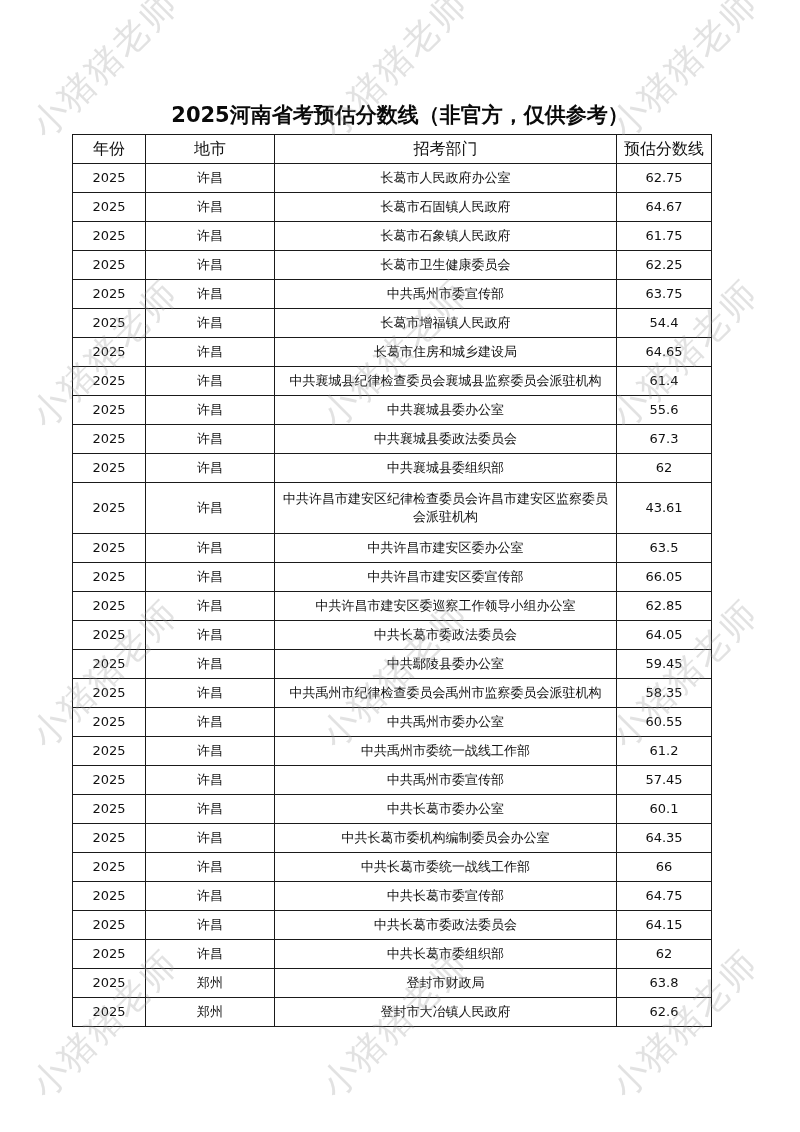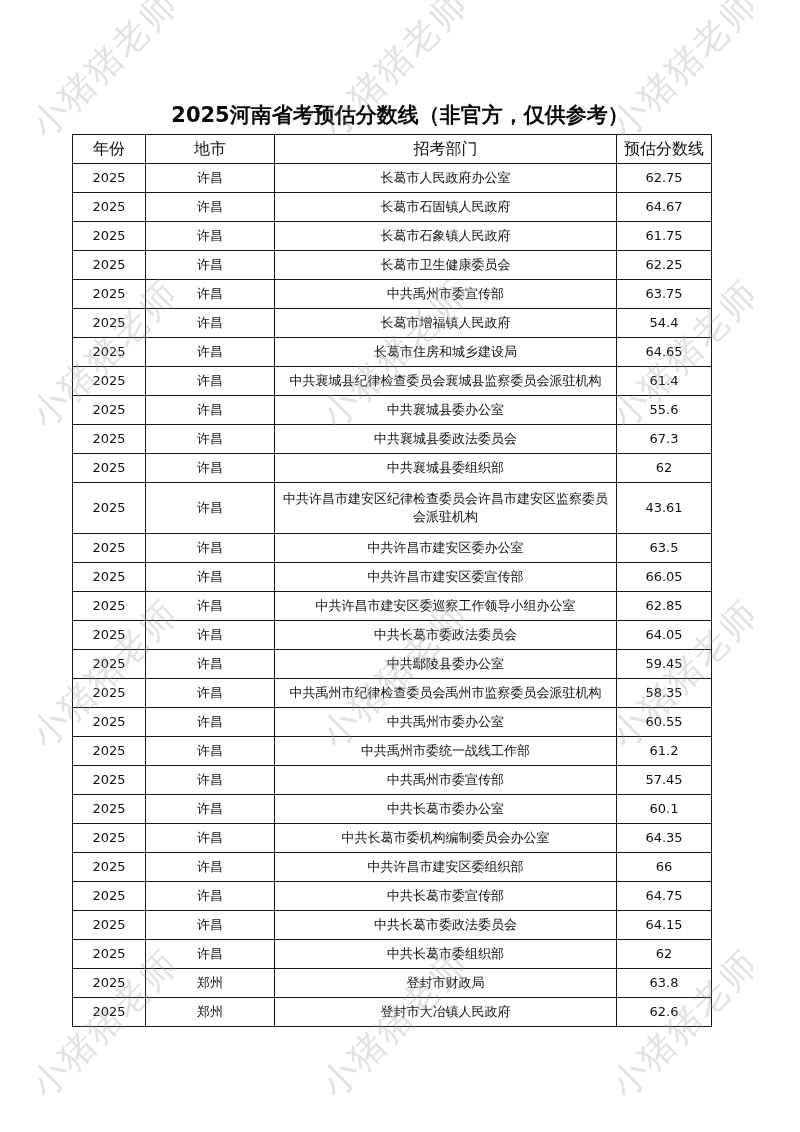--- a/index.html
+++ b/index.html
@@ -236,21 +236,21 @@
     </tr>
     <tr>
       <td>2025</td>
       <td>许昌</td>
       <td>中共长葛市委机构编制委员会办公室</td>
       <td>64.35</td>
     </tr>
     <tr>
       <td>2025</td>
       <td>许昌</td>
-      <td>中共许昌市建安区委组织部</td>
+      <td>中共长葛市委统一战线工作部</td>
       <td>66</td>
     </tr>
     <tr>
       <td>2025</td>
       <td>许昌</td>
       <td>中共长葛市委宣传部</td>
       <td>64.75</td>
     </tr>
     <tr>
       <td>2025</td>

